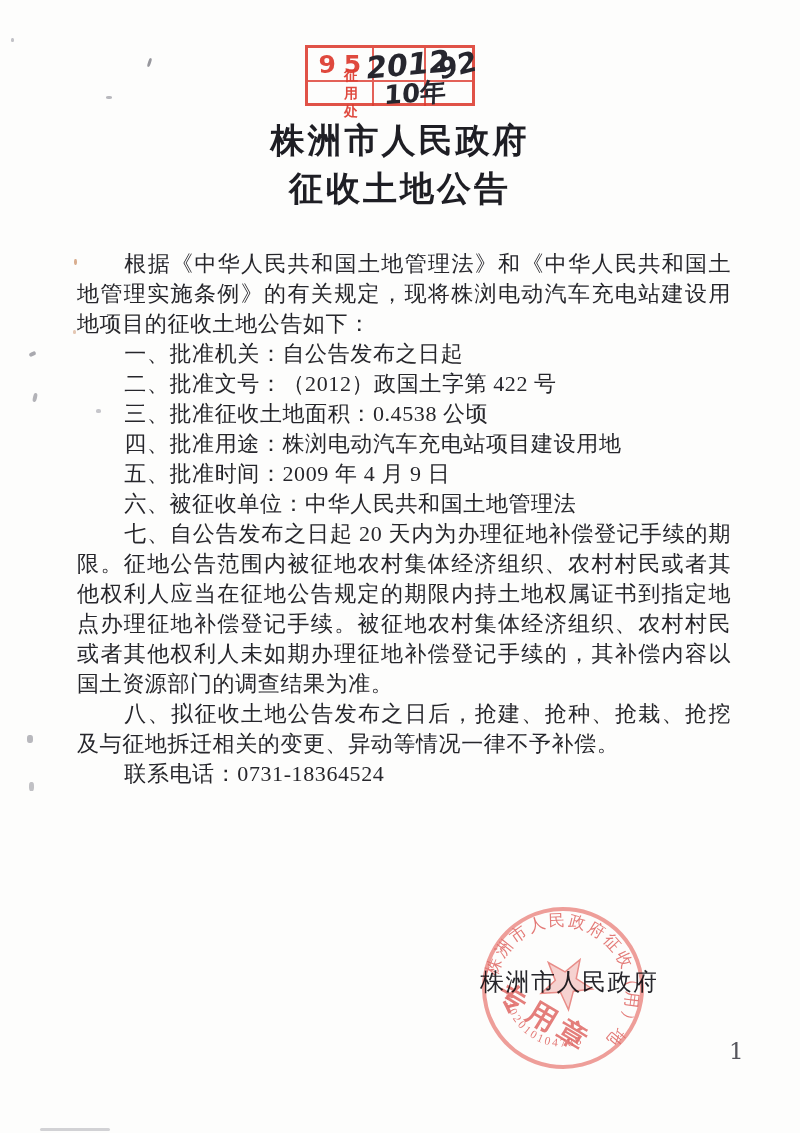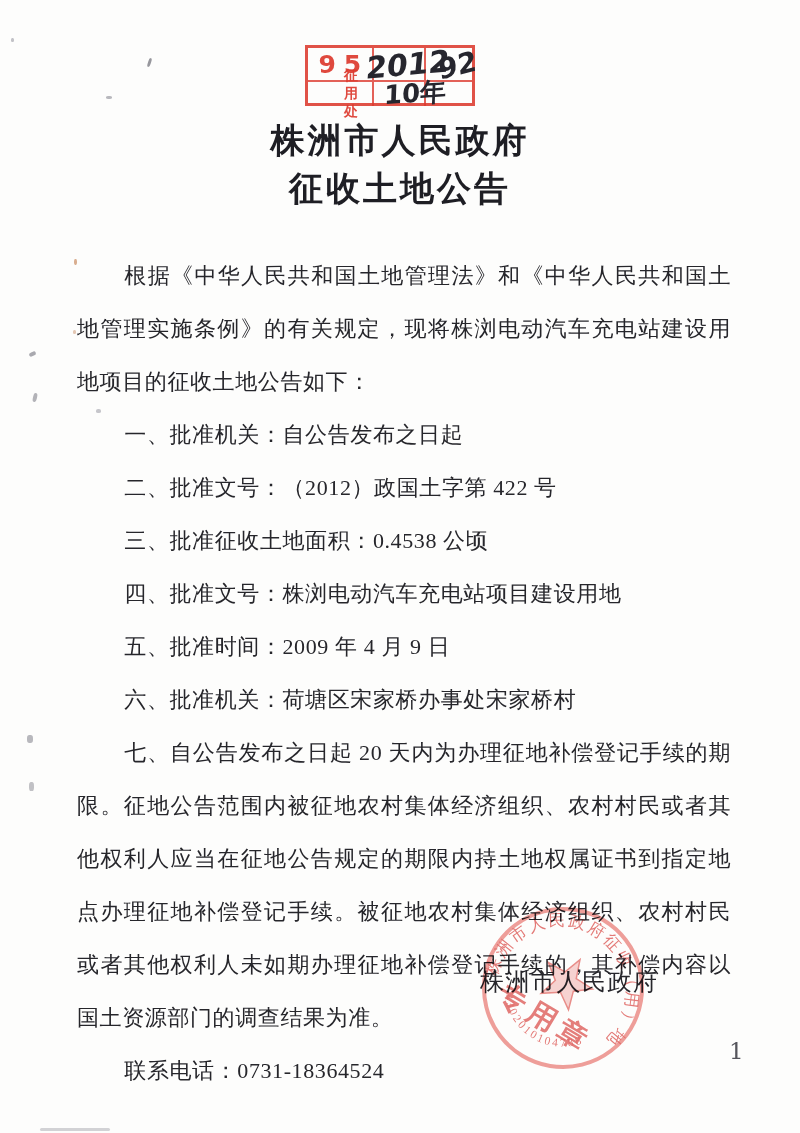--- a/index.html
+++ b/index.html
@@ -37,21 +37,21 @@
 
   
   .doc-title { position:absolute; left:0; width:100%; text-align:center;
     font-weight:700; font-size:34px; letter-spacing:3px; color:#1e1e24; }
   .title-line1 { top:118px; }
   .title-line2 { top:166px;font-family:Liberation Serif, serif; }
 
   
   .doc-body {
     position:absolute; left:77px; top:249px; width:654px;
-    font-size:22px; line-height:53px; letter-spacing:0.6px;
+    font-size:22px; line-height:30px; letter-spacing:0.6px;
     text-align:justify; color:#26262b;
   }
   .doc-body p { margin:0; text-indent:2.15em; }
 
   
   .sig-org  { position:absolute; left:480px; top:966px;  font-size:24px; letter-spacing:1.5px; }
   .sig-date { position:absolute; left:437px; top:1007px; font-size:23px; letter-spacing:0.5px; }
 
   
   .seal {
@@ -96,24 +96,25 @@
   <span class="handwriting hw-duration">10年</span>
 
   <div class="doc-title title-line1">株洲市人民政府</div>
   <div class="doc-title title-line2">征收土地公告</div>
 
   <div class="doc-body">
     <p>根据《中华人民共和国土地管理法》和《中华人民共和国土地管理实施条例》的有关规定，现将株浏电动汽车充电站建设用地项目的征收土地公告如下：</p>
     <p>一、批准机关：自公告发布之日起</p>
     <p>二、批准文号：（2012）政国土字第 422 号</p>
     <p>三、批准征收土地面积：0.4538 公顷</p>
-    <p>四、批准文号：株浏电动汽车充电站项目建设用地</p>
+    <p>四、批准用途：株浏电动汽车充电站项目建设用地</p>
     <p>五、批准时间：2009 年 4 月 9 日</p>
-    <p>六、批准机关：荷塘区宋家桥办事处宋家桥村</p>
+    <p>六、被征收单位：中华人民共和国土地管理法</p>
     <p>七、自公告发布之日起 20 天内为办理征地补偿登记手续的期限。征地公告范围内被征地农村集体经济组织、农村村民或者其他权利人应当在征地公告规定的期限内持土地权属证书到指定地点办理征地补偿登记手续。被征地农村集体经济组织、农村村民或者其他权利人未如期办理征地补偿登记手续的，其补偿内容以国土资源部门的调查结果为准。</p>
+    <p>八、拟征收土地公告发布之日后，抢建、抢种、抢栽、抢挖及与征地拆迁相关的变更、异动等情况一律不予补偿。</p>
     <p>联系电话：0731-18364524</p>
   </div>
 
   <div class="sig-org">株洲市人民政府</div>
 
   <div class="seal">
     <svg width="172" height="172" viewBox="0 0 172 172">
       <circle cx="86" cy="86" r="79" fill="none" stroke="#ec8884" stroke-width="4" opacity="0.9"></circle>
       <path id="sealArcTop" d="M 21,102 A 66,66 0 1 1 151,102" fill="none"></path>
       <path id="sealArcBottom" d="M 32,108 A 58,58 0 0 0 140,108" fill="none"></path>

